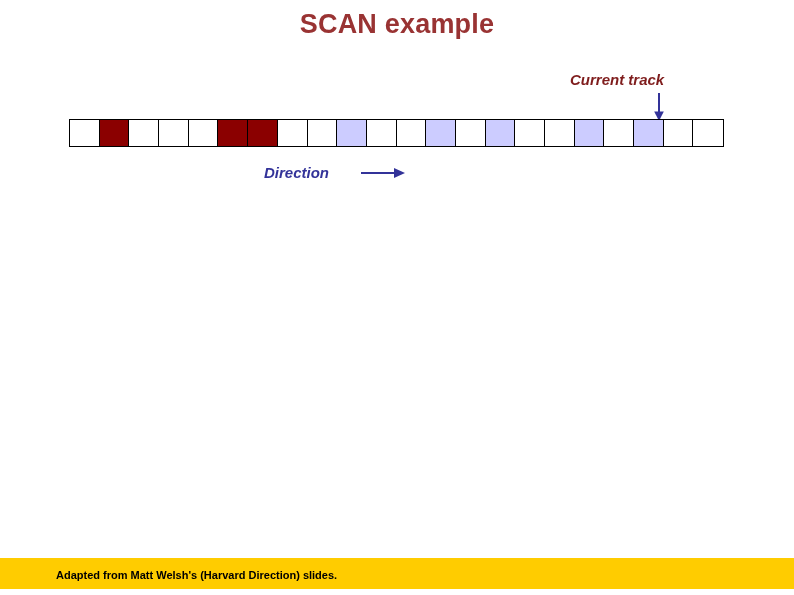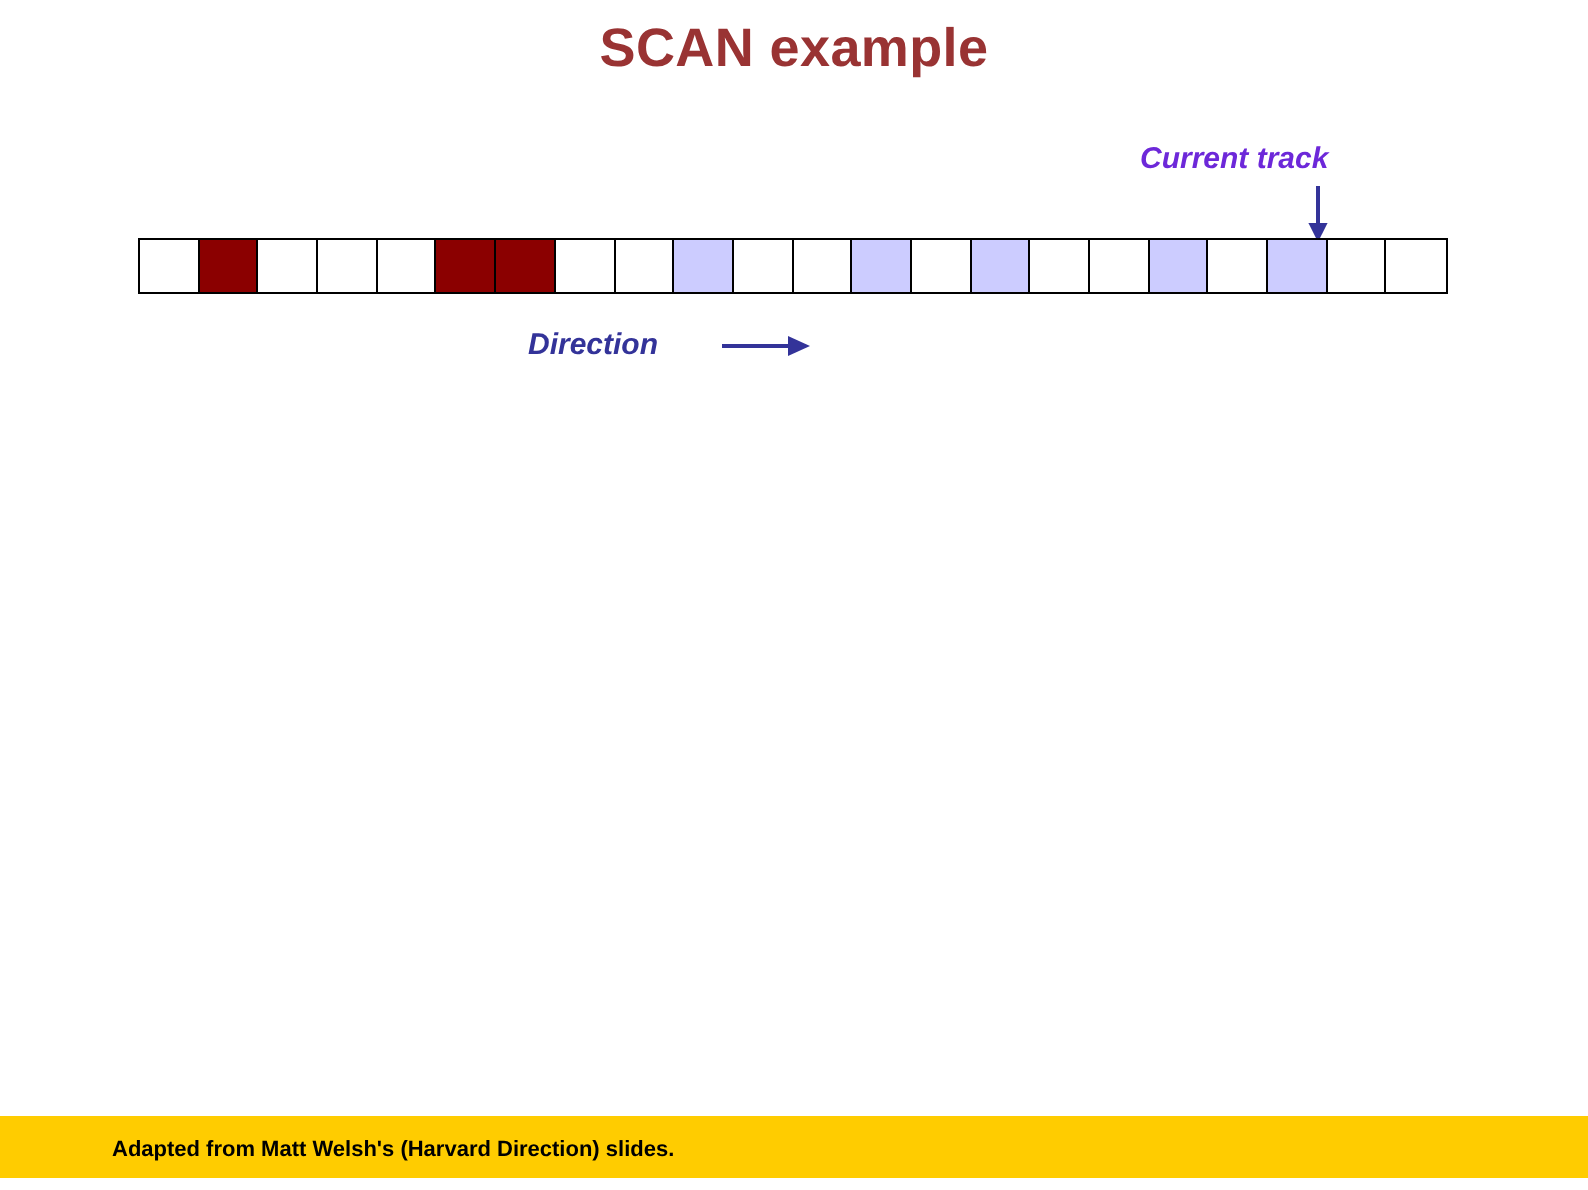--- a/index.html
+++ b/index.html
@@ -30,21 +30,21 @@
   }
 
   
   #current-track-label {
     position: absolute;
     left: 570px;
     top: 71px;
     font-size: 15px;
     font-style: italic;
     font-weight: bold;
-    color: #6d28d9;
+    color: #7f1d1d;
     white-space: nowrap;
   }
   #current-track-arrow {
     position: absolute;
     left: 651px;
     top: 93px;
     width: 16px;
     height: 28px;
   }
 

